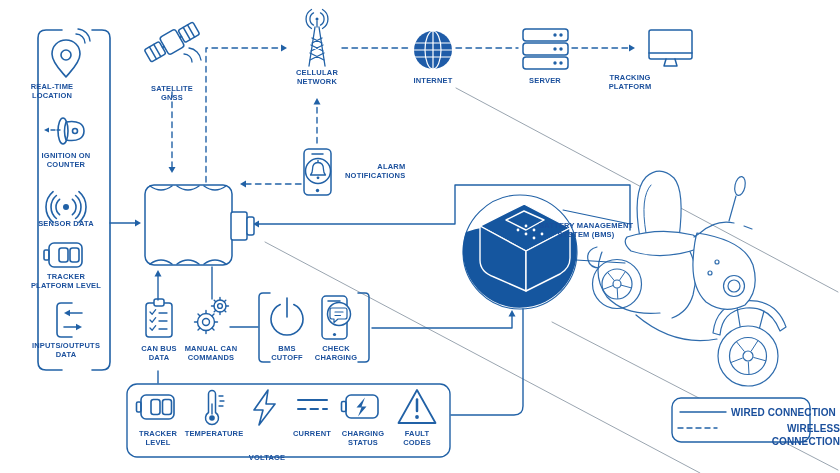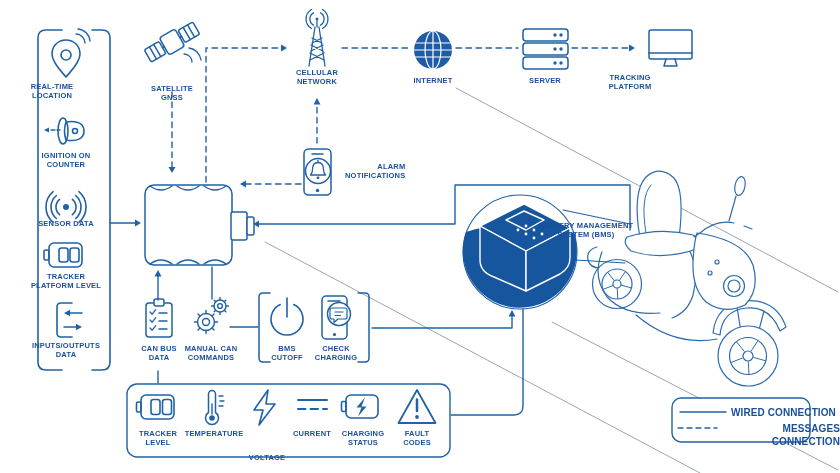--- a/index.html
+++ b/index.html
@@ -322,14 +322,14 @@
 LEVEL</div>
 <div class="lbl" style="left:214px;top:429px">TEMPERATURE</div>
 <div class="lbl" style="left:267px;top:453px">VOLTAGE</div>
 <div class="lbl" style="left:312px;top:429px">CURRENT</div>
 <div class="lbl" style="left:363px;top:429px">CHARGING
 STATUS</div>
 <div class="lbl" style="left:417px;top:429px">FAULT
 CODES</div>
 
 <div class="lbl left legend" style="left:731px;top:407px">WIRED CONNECTION</div>
-<div class="lbl left legend" style="left:721px;top:423px">MESSAGES CONNECTION</div>
+<div class="lbl left legend" style="left:721px;top:423px">WIRELESS CONNECTION</div>
 </div>
 
 </body></html>

